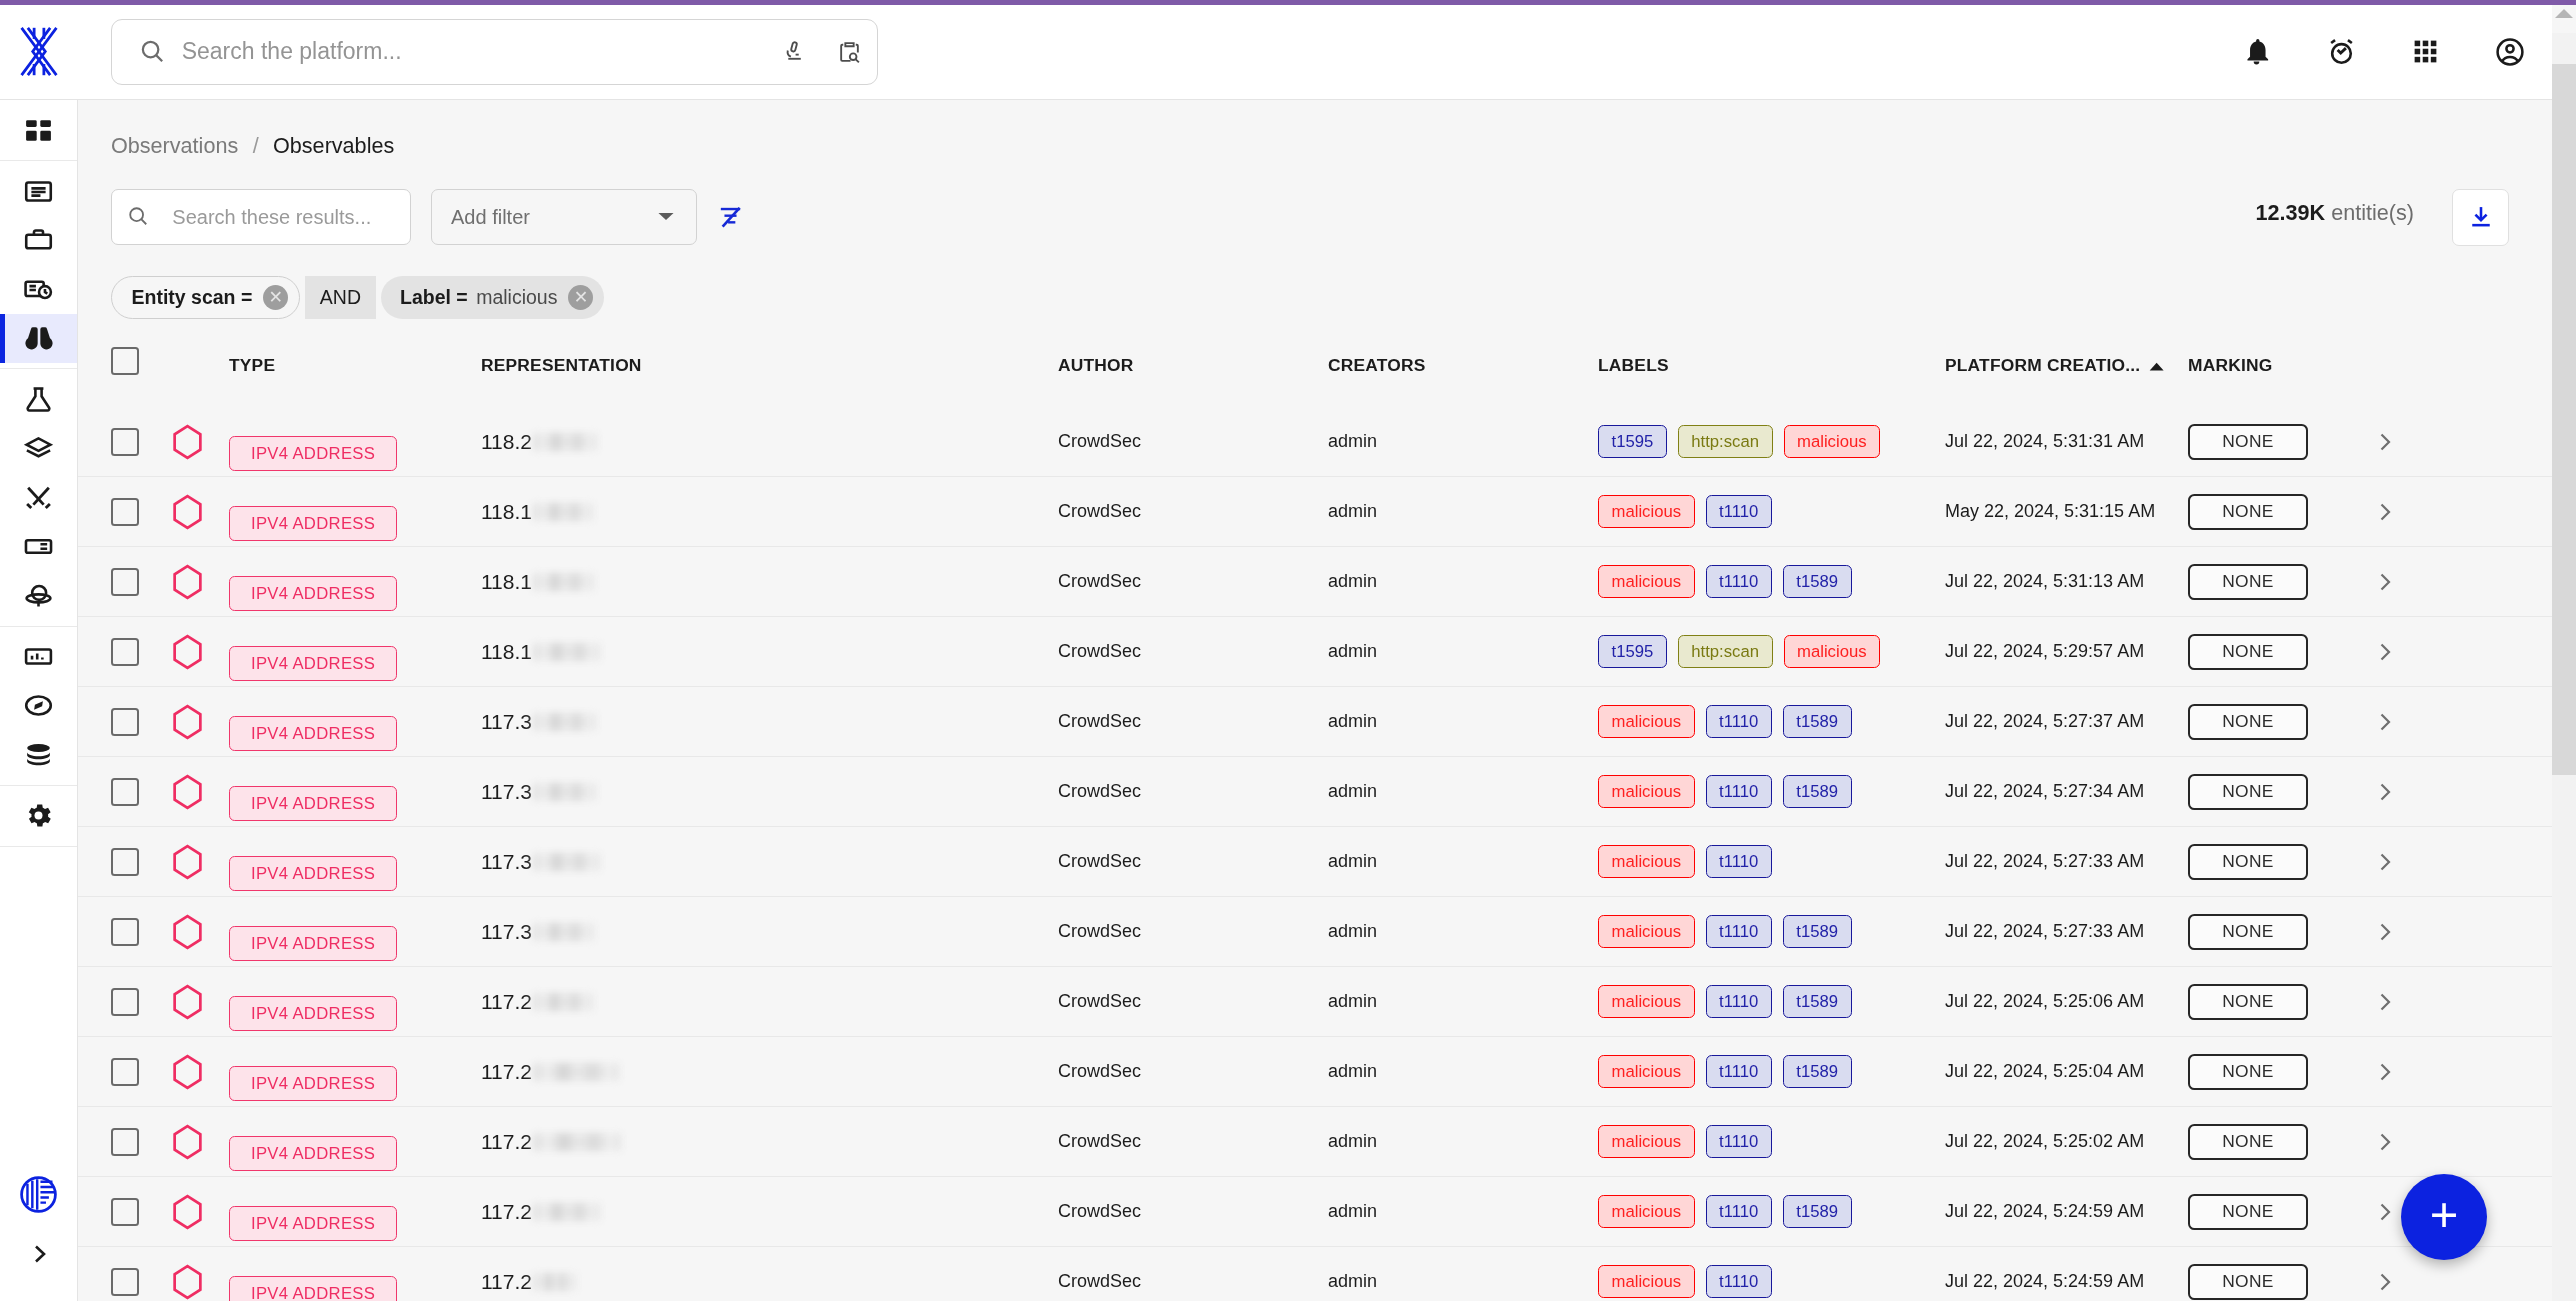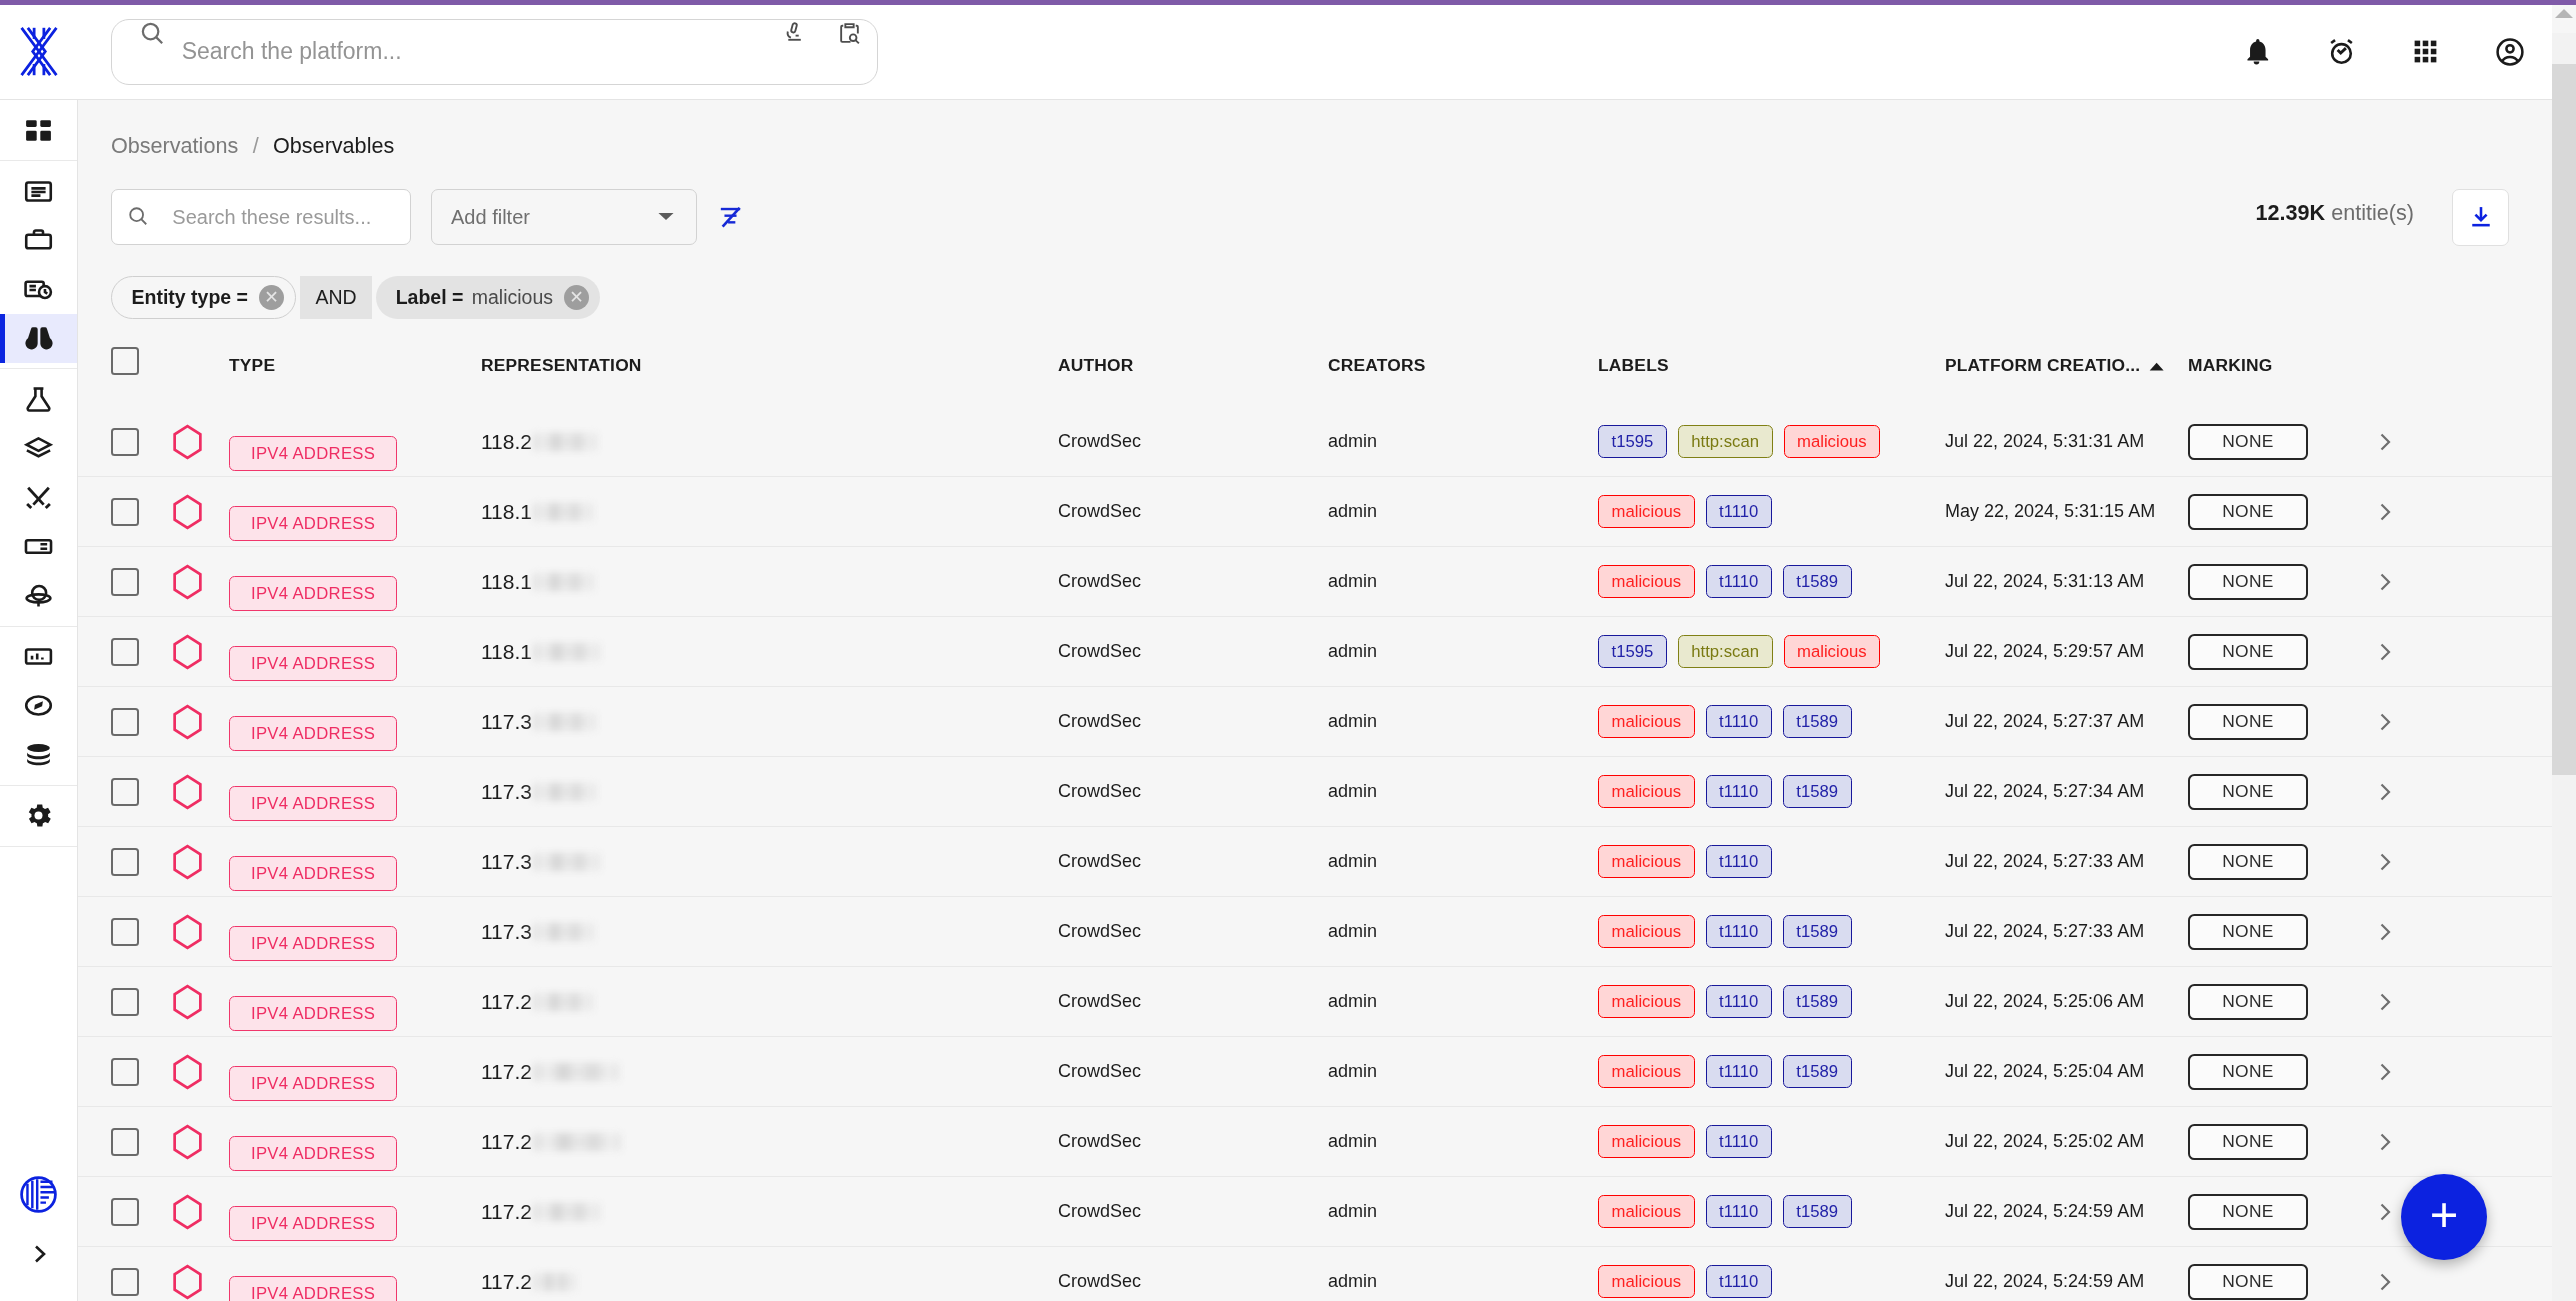--- a/index.html
+++ b/index.html
@@ -23,23 +23,23 @@
     border-bottom: 0.7px solid #e4e4e4;
     z-index: 50;
     display: flex; align-items: center;
   }
   #brand-logo { width: 78px; display: flex; align-items: center; justify-content: center; }
   #brand-logo svg { display: block; }
   #global-search {
     position: relative;
     margin-left: 33px;
     width: 767px; height: 66px;
-    border: 0.7px solid #d5d5d5; border-radius: 18px;
+    border: 0.7px solid #d5d5d5; border-radius: 11px;
     background: #fff;
-    display: flex; align-items: flex-start;
+    display: flex; align-items: center;
   }
   #global-search .mag { margin-left: 26.5px; flex: 0 0 auto; }
   #global-search input {
     border: none; outline: none; background: transparent;
     font-family: "Liberation Sans", sans-serif;
     font-size: 23px; color: #222; margin-left: 16.7px; flex: 1 1 auto;
     height: 63px;
   }
   #global-search input::placeholder { color: #949494; }
   .gs-icon { width: 56px; display:flex; align-items:center; justify-content:center; cursor:pointer; }
@@ -505,21 +505,21 @@
           <path d="M12 3.5v11"></path>
             <path d="M7.2 10 L12 14.8 L16.8 10"></path>
             <path d="M4.5 19h15"></path>
         </svg>
       </span>
     </div>
   </div>
 
   <div id="filter-chips">
     <div class="chip outlined">
-      <span class="key"><span>Entity type</span>
+      <span class="key"><span>Entity scan</span>
       <span>=</span></span>
       <span class="x">✕</span>
     </div>
     <div id="chip-op">AND</div>
     <div class="chip filled">
       <span class="key"><span>Label</span>
       <span>=</span></span>
       <span class="val">malicious</span>
       <span class="x">✕</span>
     </div>

